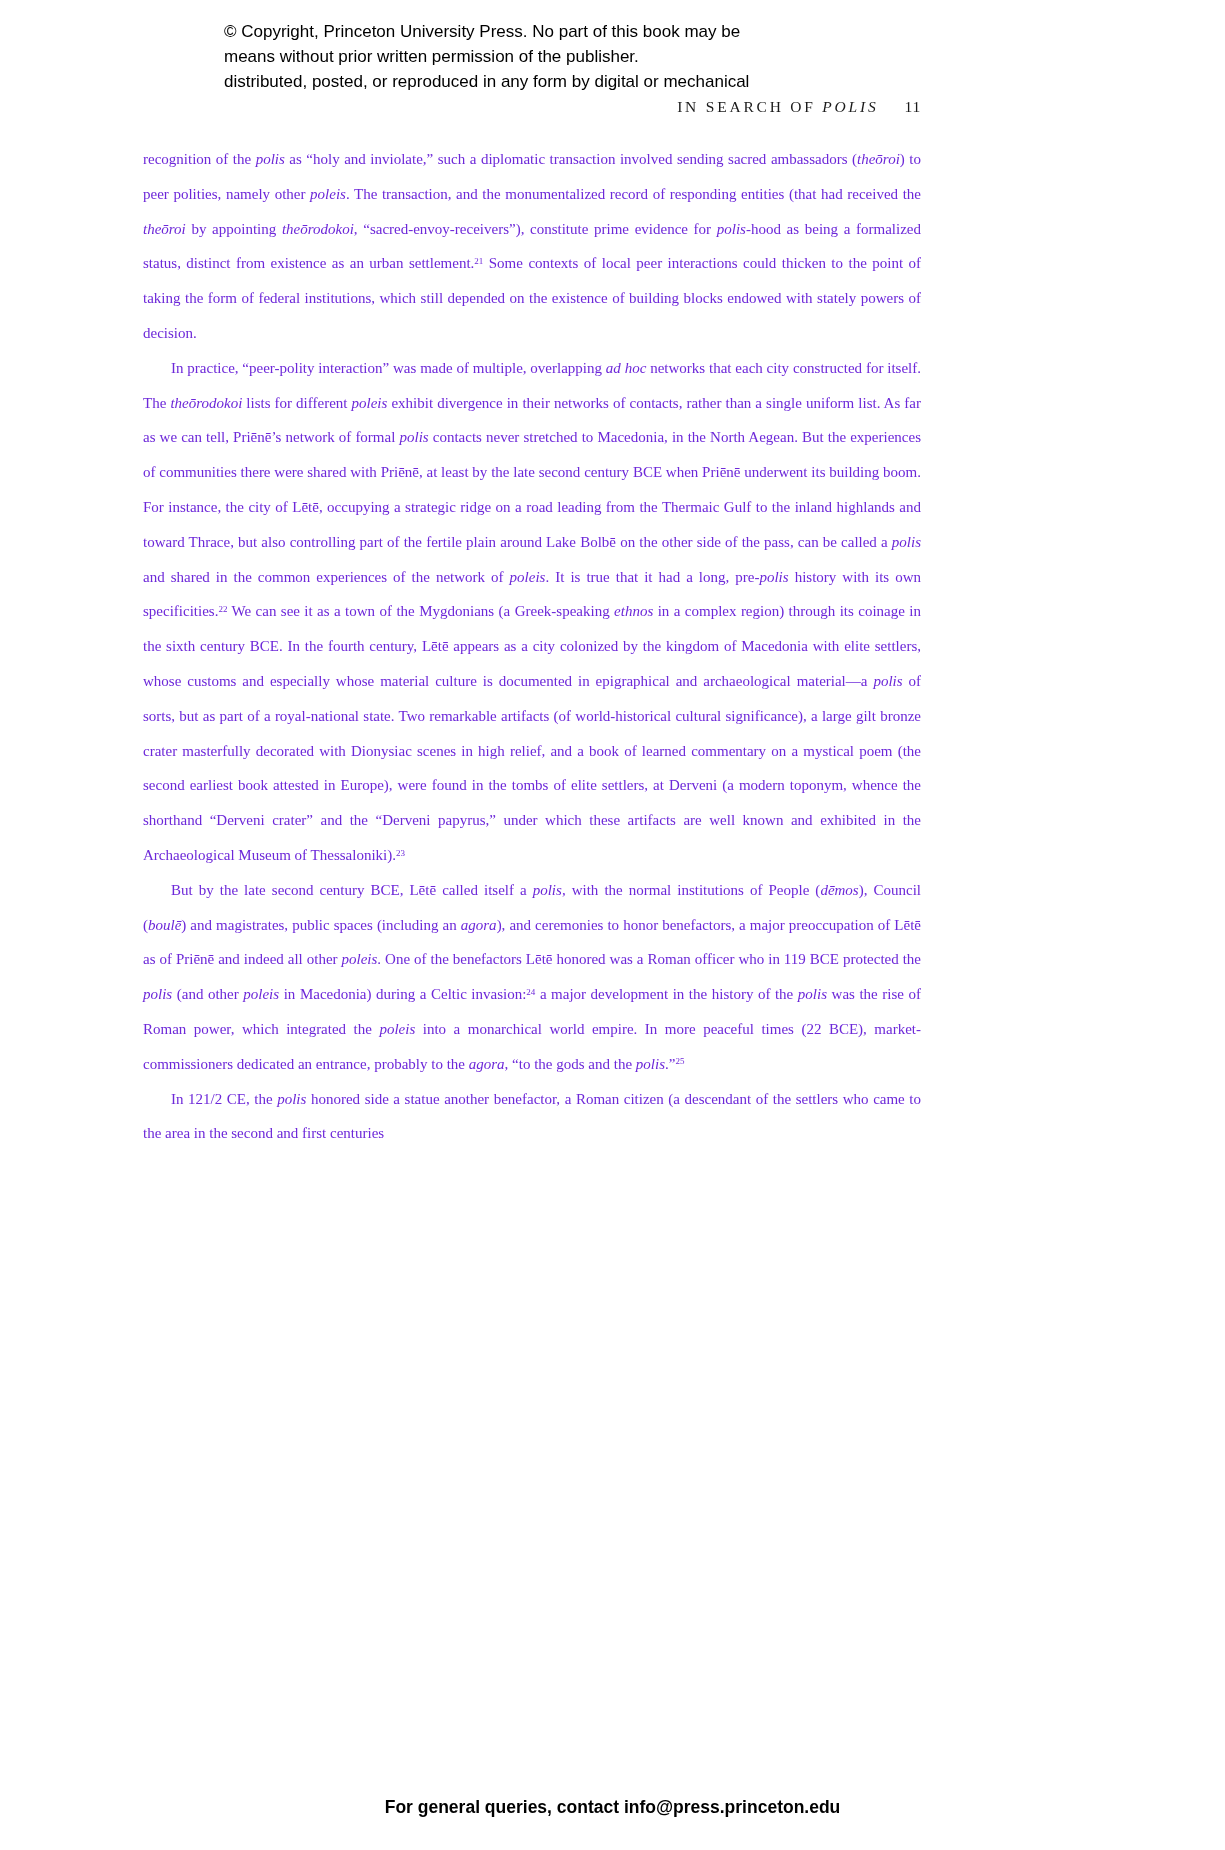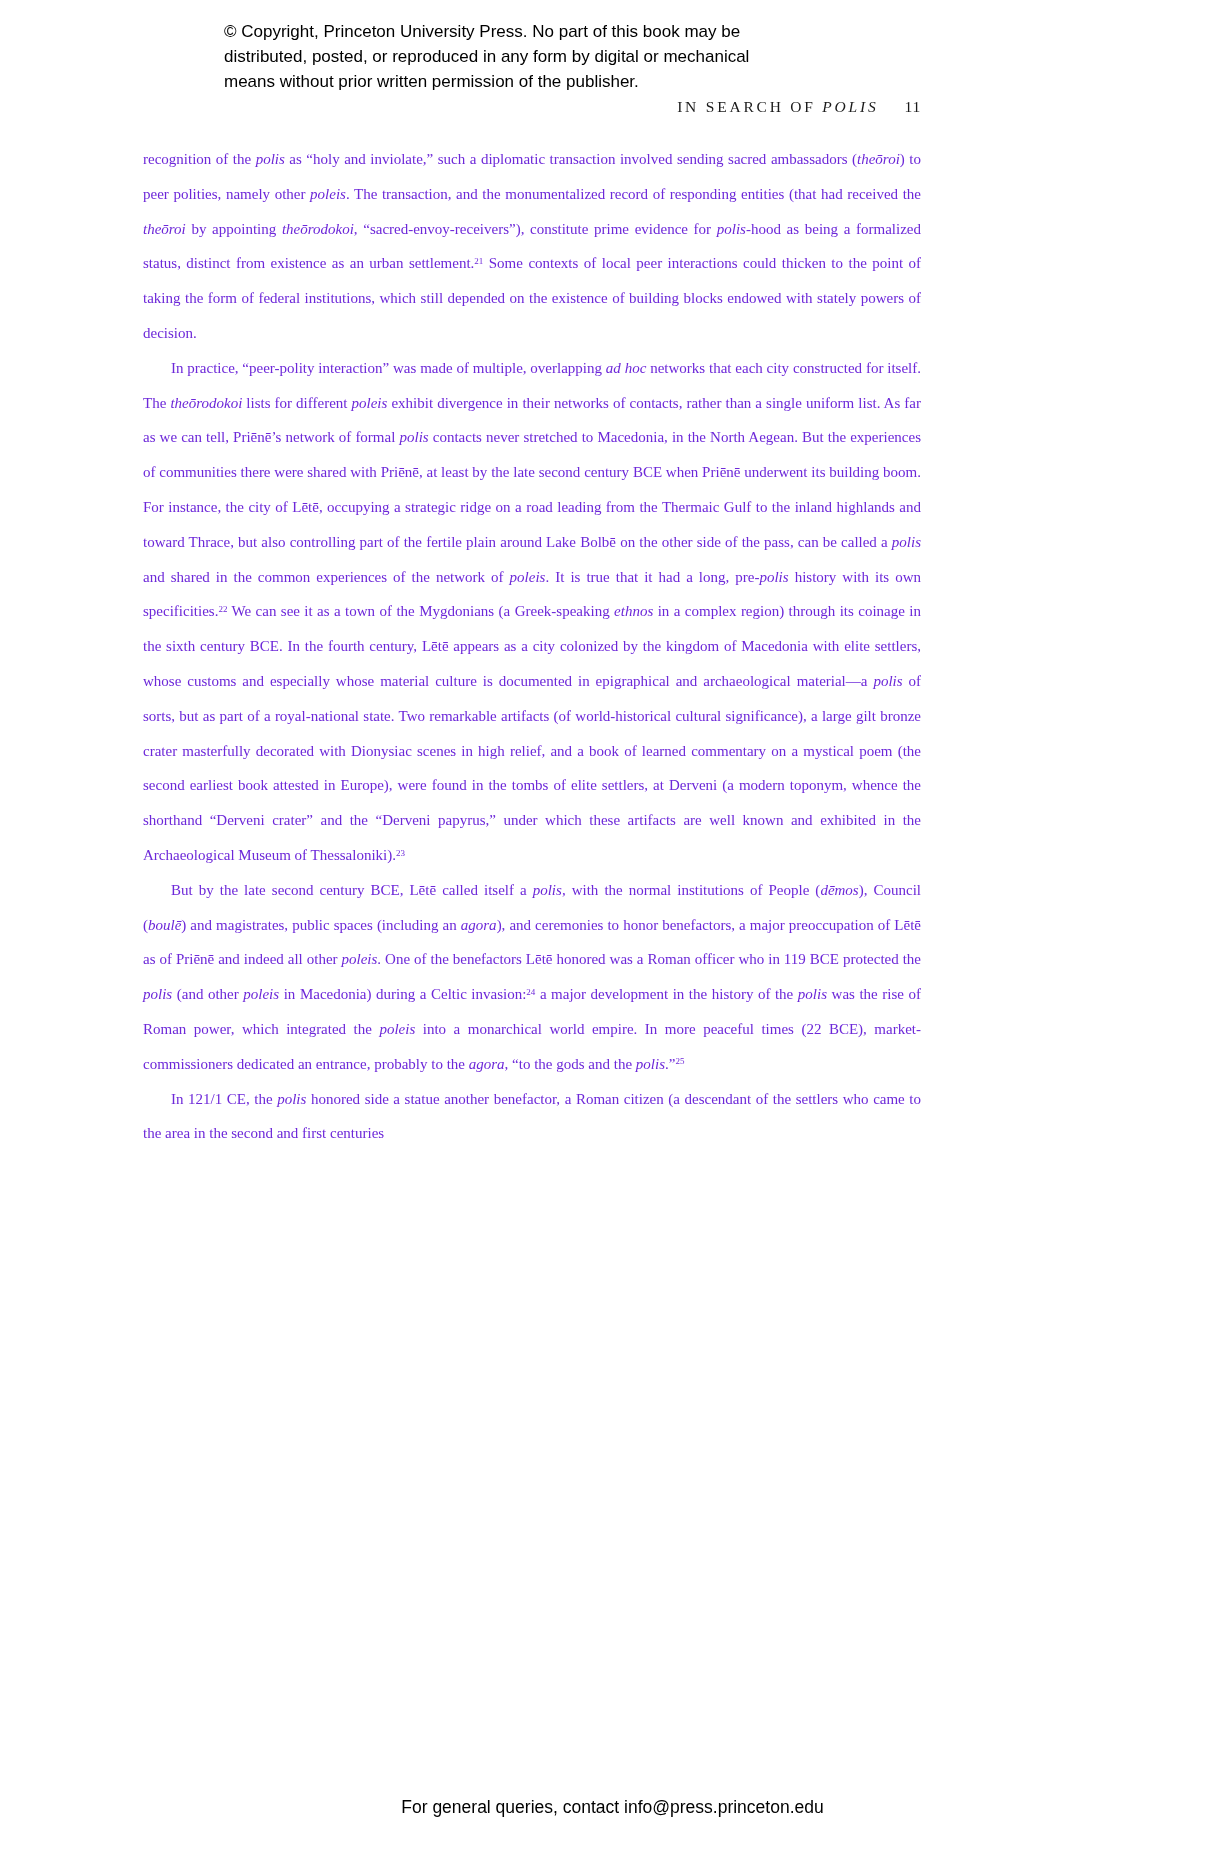--- a/index.html
+++ b/index.html
@@ -57,41 +57,42 @@
   }
   .footer {
     position: absolute;
     top: 1797px;
     left: 0;
     width: 1225px;
     text-align: center;
     font-family: "Liberation Sans", "DejaVu Sans", sans-serif;
     font-size: 17.5px;
     color: #000000;
+    font-weight: bold;
   }
 </style>
 </head>
 <body>
 
 <div class="page">
 
   <div class="copyright">
     <div>© Copyright, Princeton University Press. No part of this book may be</div>
+    <div>means without prior written permission of the publisher.</div>
     <div>distributed, posted, or reproduced in any form by digital or mechanical</div>
-    <div>means without prior written permission of the publisher.</div>
   </div>
 
   <div class="running-header">
     <span class="rh-title"><span>IN SEARCH OF </span><i class="rh-italic">POLIS</i></span><span class="rh-page">11</span>
   </div>
 
   <main class="body-text">
     <p class="para"><span>recognition of the </span><i>polis</i><span> as “holy and inviolate,” such a diplomatic transaction involved sending sacred ambassadors (</span><i>theōroi</i><span>) to peer polities, namely other </span><i>poleis</i><span>. The transaction, and the monumentalized record of responding entities (that had received the </span><i>theōroi</i><span> by appointing </span><i>theōrodokoi</i><span>, “sacred-envoy-receivers”), constitute prime evidence for </span><i>polis</i><span>-hood as being a formalized status, distinct from existence as an urban settlement.</span><sup>21</sup><span> Some contexts of local peer interactions could thicken to the point of taking the form of federal institutions, which still depended on the existence of building blocks endowed with stately powers of decision.</span></p>
     <p class="para indent"><span>In practice, “peer-polity interaction” was made of multiple, overlapping </span><i>ad hoc</i><span> networks that each city constructed for itself. The </span><i>theōrodokoi</i><span> lists for different </span><i>poleis</i><span> exhibit divergence in their networks of contacts, rather than a single uniform list. As far as we can tell, Priēnē’s network of formal </span><i>polis</i><span> contacts never stretched to Macedonia, in the North Aegean. But the experiences of communities there were shared with Priēnē, at least by the late second century BCE when Priēnē underwent its building boom. For instance, the city of Lētē, occupying a strategic ridge on a road leading from the Thermaic Gulf to the inland highlands and toward Thrace, but also controlling part of the fertile plain around Lake Bolbē on the other side of the pass, can be called a </span><i>polis</i><span> and shared in the common experiences of the network of </span><i>poleis</i><span>. It is true that it had a long, pre-</span><i>polis</i><span> history with its own specificities.</span><sup>22</sup><span> We can see it as a town of the Mygdonians (a Greek-speaking </span><i>ethnos</i><span> in a complex region) through its coinage in the sixth century BCE. In the fourth century, Lētē appears as a city colonized by the kingdom of Macedonia with elite settlers, whose customs and especially whose material culture is documented in epigraphical and archaeological material—a </span><i>polis</i><span> of sorts, but as part of a royal-national state. Two remarkable artifacts (of world-historical cultural significance), a large gilt bronze crater masterfully decorated with Dionysiac scenes in high relief, and a book of learned commentary on a mystical poem (the second earliest book attested in Europe), were found in the tombs of elite settlers, at Derveni (a modern toponym, whence the shorthand “Derveni crater” and the “Derveni papyrus,” under which these artifacts are well known and exhibited in the Archaeological Museum of Thessaloniki).</span><sup>23</sup></p>
     <p class="para indent"><span>But by the late second century BCE, Lētē called itself a </span><i>polis</i><span>, with the normal institutions of People (</span><i>dēmos</i><span>), Council (</span><i>boulē</i><span>) and magistrates, public spaces (including an </span><i>agora</i><span>), and ceremonies to honor benefactors, a major preoccupation of Lētē as of Priēnē and indeed all other </span><i>poleis</i><span>. One of the benefactors Lētē honored was a Roman officer who in 119 BCE protected the </span><i>polis</i><span> (and other </span><i>poleis</i><span> in Macedonia) during a Celtic invasion:</span><sup>24</sup><span> a major development in the history of the </span><i>polis</i><span> was the rise of Roman power, which integrated the </span><i>poleis</i><span> into a monarchical world empire. In more peaceful times (22 BCE), market-commissioners dedicated an entrance, probably to the </span><i>agora</i><span>, “to the gods and the </span><i>polis</i><span>.”</span><sup>25</sup></p>
-    <p class="para indent"><span>In 121/1 CE, the </span><i>polis</i><span> honored side a statue another benefactor, a Roman citizen (a descendant of the settlers who came to the area in the second and first centuries</span></p>
+    <p class="para indent"><span>In 121/2 CE, the </span><i>polis</i><span> honored side a statue another benefactor, a Roman citizen (a descendant of the settlers who came to the area in the second and first centuries</span></p>
   </main>
 
   <footer class="footer">
     <span>For general queries, contact info@press.princeton.edu</span>
   </footer>
 
 </div>
 
 </body></html>

